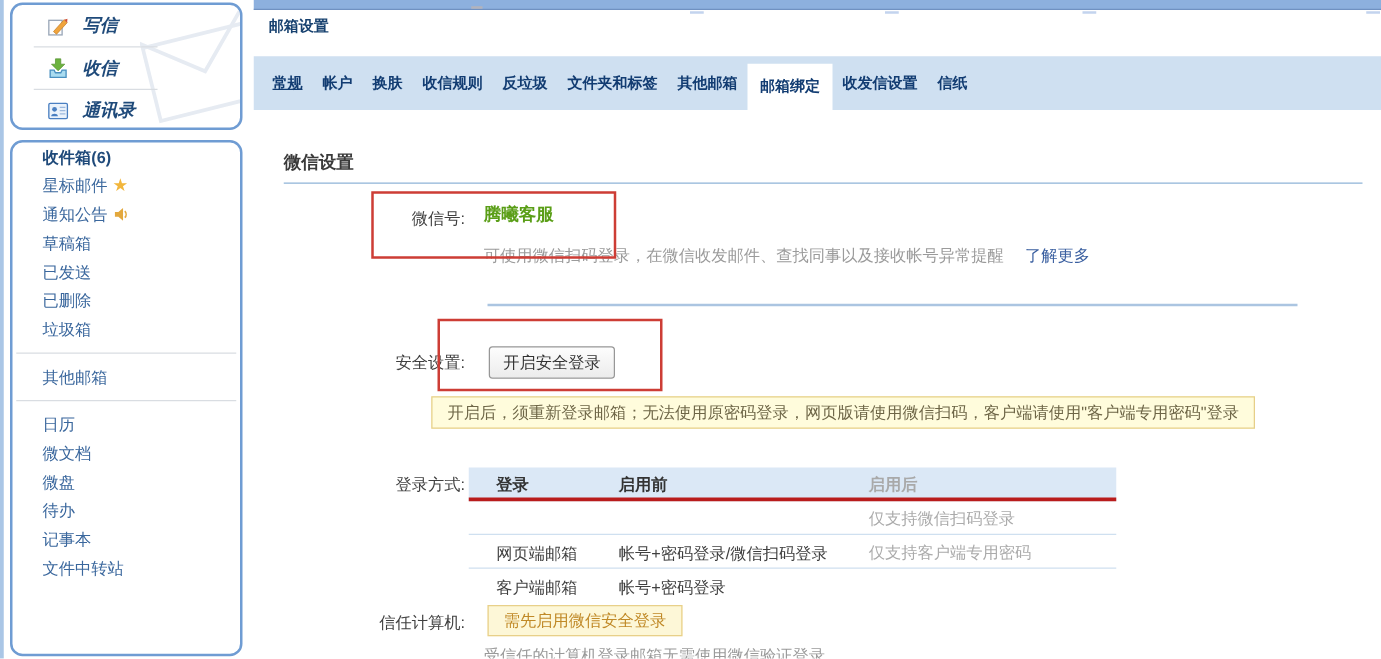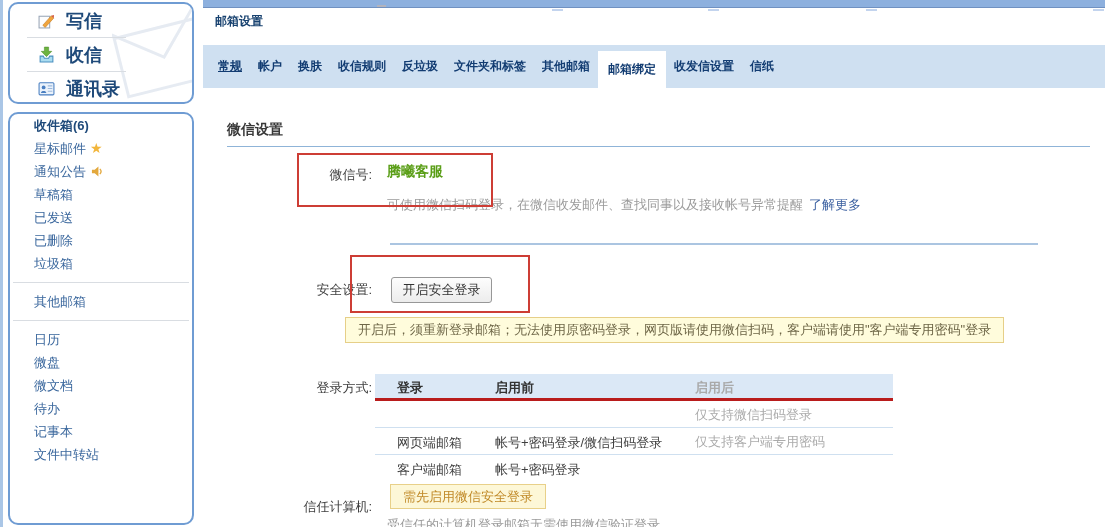--- a/index.html
+++ b/index.html
@@ -8,21 +8,21 @@
 
   
   .left-edge { position:absolute; left:0; top:0; width:3px; height:527px; background:#aac6e6; }
 
   
   .side-box { position:absolute; left:8px; width:186px; background:#fff;
               border:2px solid #6f9cd3; border-radius:10px; overflow:hidden; }
   .box-actions { top:2px; height:102px; }
   .box-folders { top:112px; height:413px; }
   .action-item { position:relative; display:flex; align-items:center; height:33px; padding-left:28px;
-                 color:#1f4a7a; font-size:18px; font-weight:bold; cursor:pointer; z-index:2; }
+                 color:#1f4a7a; font-size:14px; font-weight:bold; cursor:pointer; z-index:2;font-style:italic; }
   .action-item .ic { width:17px; height:17px; margin-right:11px; flex:0 0 auto; }
   .action-sep { height:1px; background:#d9dde2; margin:0 66px 0 17px; position:relative; z-index:2; }
   .watermark { position:absolute; right:-6px; top:4px; z-index:1; opacity:.9; }
 
   .folder-list { }
   .side-item { height:23px; line-height:23px; padding-left:24px; font-size:13px;
                color:#3a679d; cursor:pointer; white-space:nowrap; }
   .side-item.bold { font-weight:bold; color:#1f4a7a; }
   .side-item .star { color:#f2b63c; font-size:14px; margin-left:4px; }
   .side-item .spk { display:inline-block; vertical-align:-2px; margin-left:5px; }
@@ -44,21 +44,21 @@
   .tab.active { background:#fff; height:37px; align-self:flex-end; padding:0 10px; }
 
   .section-title { position:absolute; left:227px; top:121px; font-size:14px; font-weight:bold; color:#3a3a3a;text-align:center; }
   .section-rule { position:absolute; left:227px; top:146px; width:863px; height:1px; background:#8fb4d8; }
 
   .form-label { position:absolute; left:240px; width:132px; text-align:right;
                 font-size:13px; color:#404040; white-space:nowrap; }
 
   .wechat-value { position:absolute; left:387px; top:163px; font-size:14px; font-weight:bold; color:#5a9e17; }
   .wechat-desc { position:absolute; left:387px; top:196px; font-size:13px; color:#9b9b9b; white-space:nowrap; }
-  .more-link { color:#3a5fa0; margin-left:6px; cursor:pointer; }
+  .more-link { color:#3a5fa0; margin-left:17px; cursor:pointer; }
 
   .row-divider { position:absolute; left:390px; top:243px; width:648px; height:2px; background:#abc5e1; }
 
   .btn { position:absolute; left:391px; top:277px; width:101px; height:26px;
          border:1px solid #979797; border-radius:3px;
          background:linear-gradient(#fdfdfd,#ececec); font-size:13px; color:#333;
          display:flex; align-items:center; justify-content:center; cursor:pointer; }
 
   .tooltip { position:absolute; left:345px; top:317px; height:26px; line-height:24px;
              padding:0 12px; background:#fffcdc; border:1px solid #e6cf88;
@@ -157,24 +157,24 @@
       </div>
       <div class="side-sep"></div>
       <div class="side-item">
         <span>其他邮箱</span>
       </div>
       <div class="side-sep"></div>
       <div class="side-item">
         <span>日历</span>
       </div>
       <div class="side-item">
+        <span>微文档</span>
+      </div>
+      <div class="side-item">
         <span>微盘</span>
-      </div>
-      <div class="side-item">
-        <span>微文档</span>
       </div>
       <div class="side-item">
         <span>待办</span>
       </div>
       <div class="side-item">
         <span>记事本</span>
       </div>
       <div class="side-item">
         <span>文件中转站</span>
       </div>
@@ -230,20 +230,20 @@
       <div class="tc2 cell-dark">帐号+密码登录/微信扫码登录</div>
       <div class="tc3 cell-gray">仅支持微信扫码登录</div>
     </div>
     <div class="trow">
       <div class="tc1 cell-dark">客户端邮箱</div>
       <div class="tc2 cell-dark">帐号+密码登录</div>
       <div class="tc3 cell-gray">仅支持客户端专用密码</div>
     </div>
   </div>
 
-  <div class="form-label" style="top:489px;margin-top:9px;">信任计算机:</div>
+  <div class="form-label" style="top:489px;">信任计算机:</div>
   <div class="badge">需先启用微信安全登录</div>
   <div class="trust-desc">受信任的计算机登录邮箱无需使用微信验证登录</div>
 
   <div class="anno anno-1"></div>
   <div class="anno anno-2"></div>
 
 </div>
 
 </body></html>

